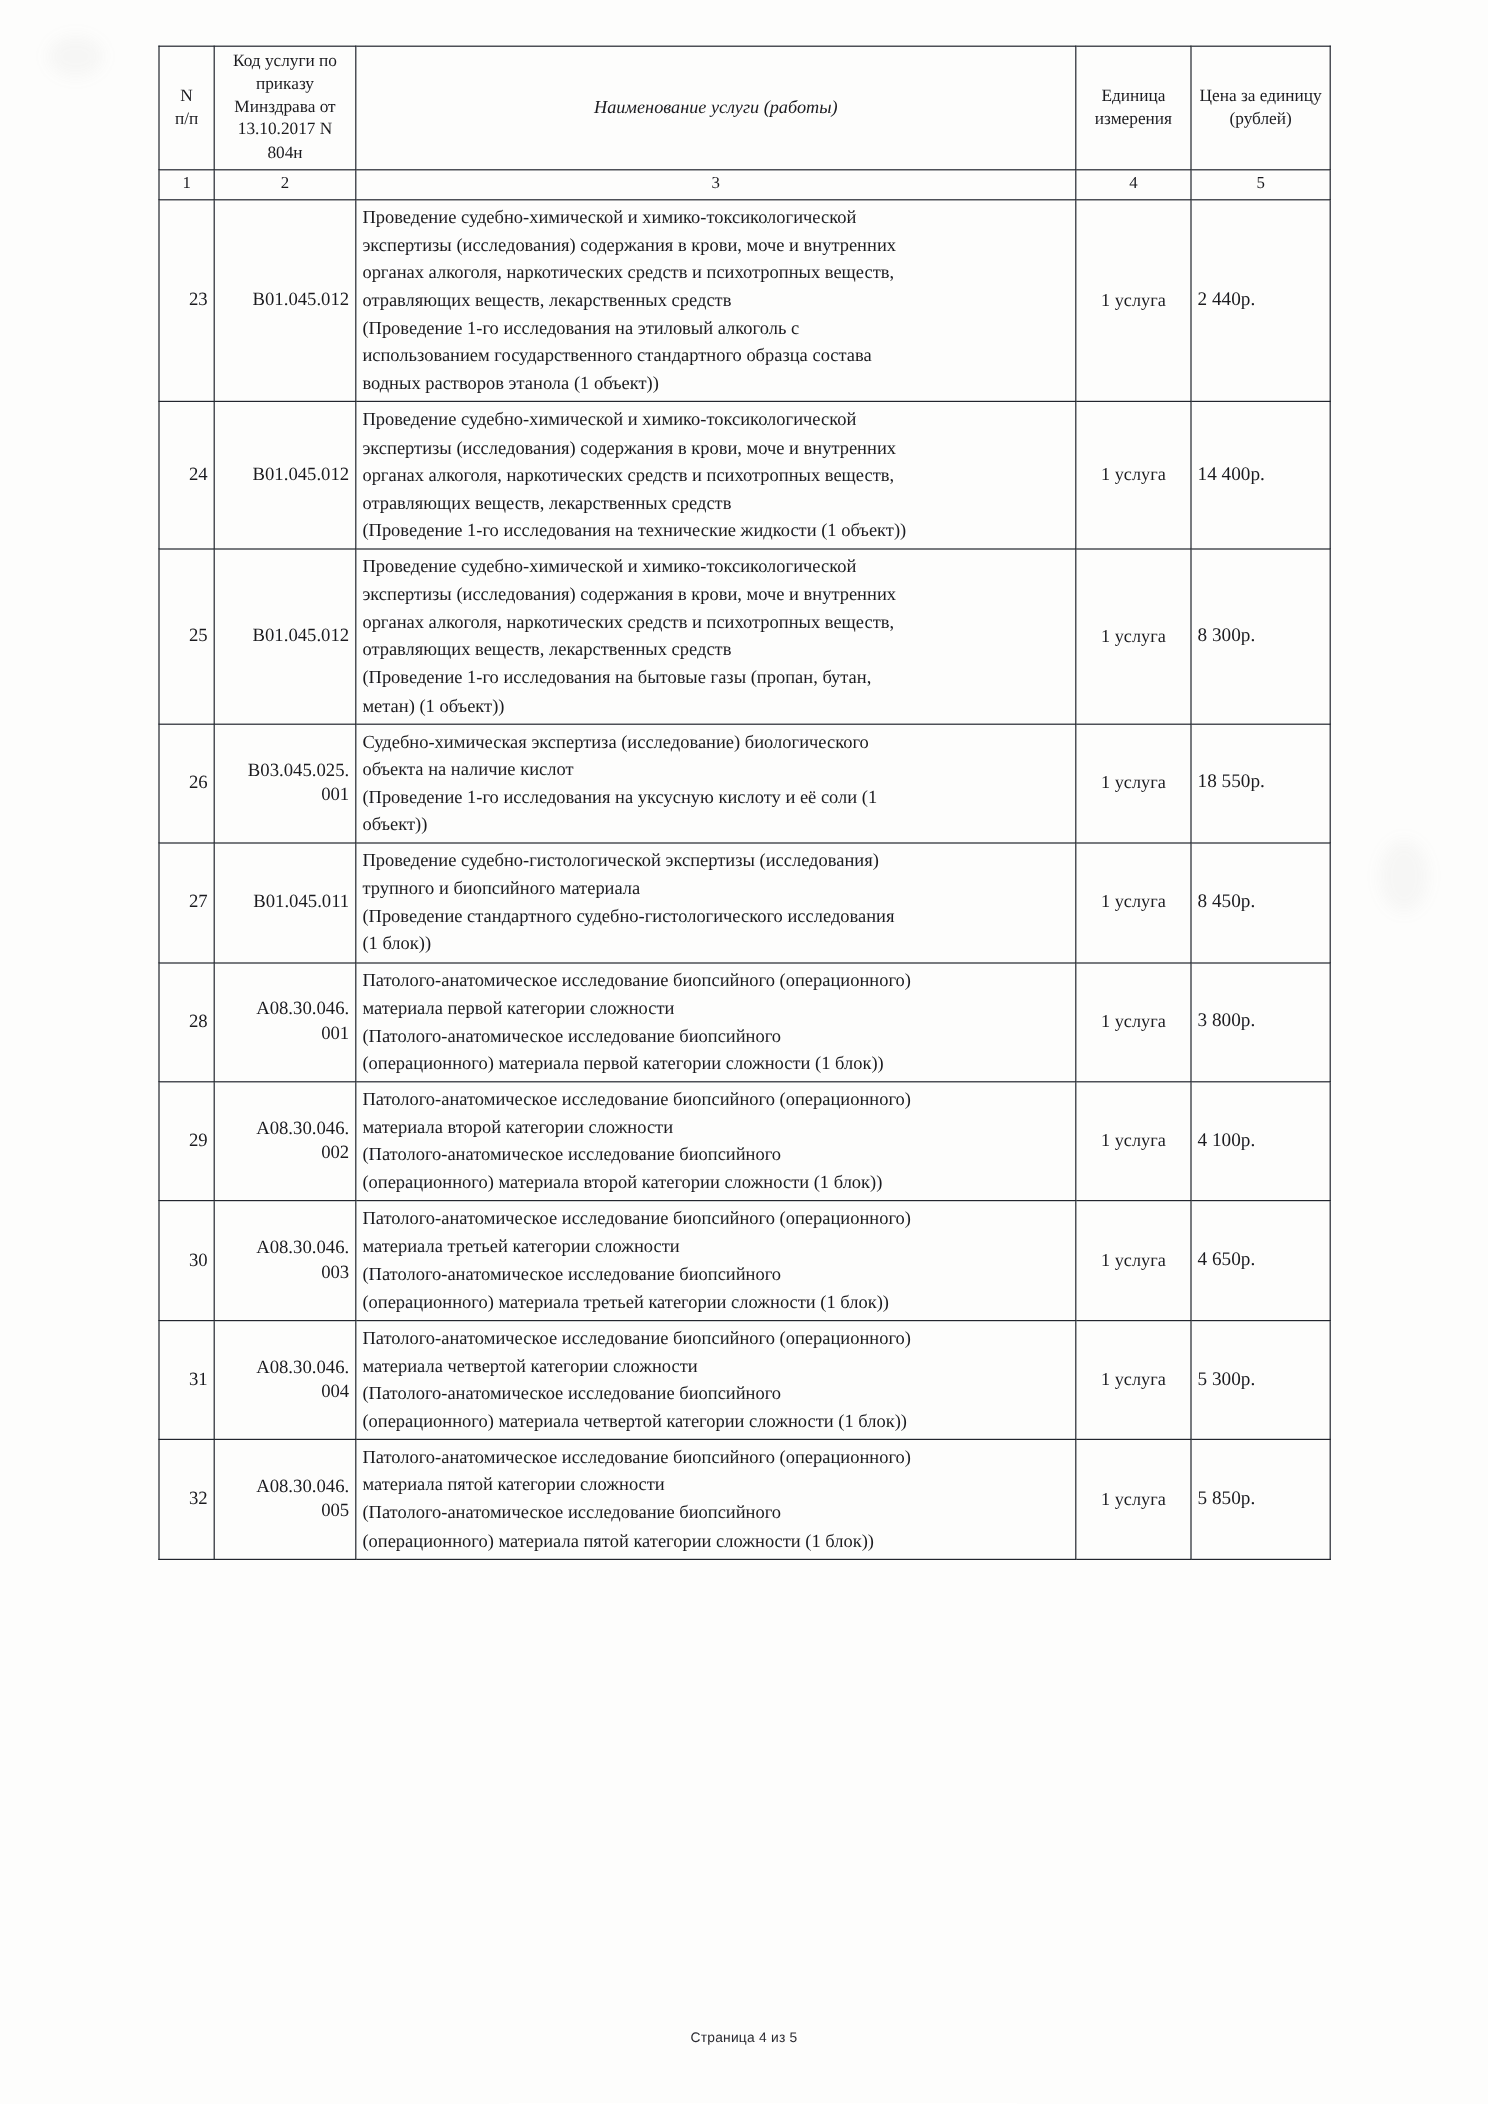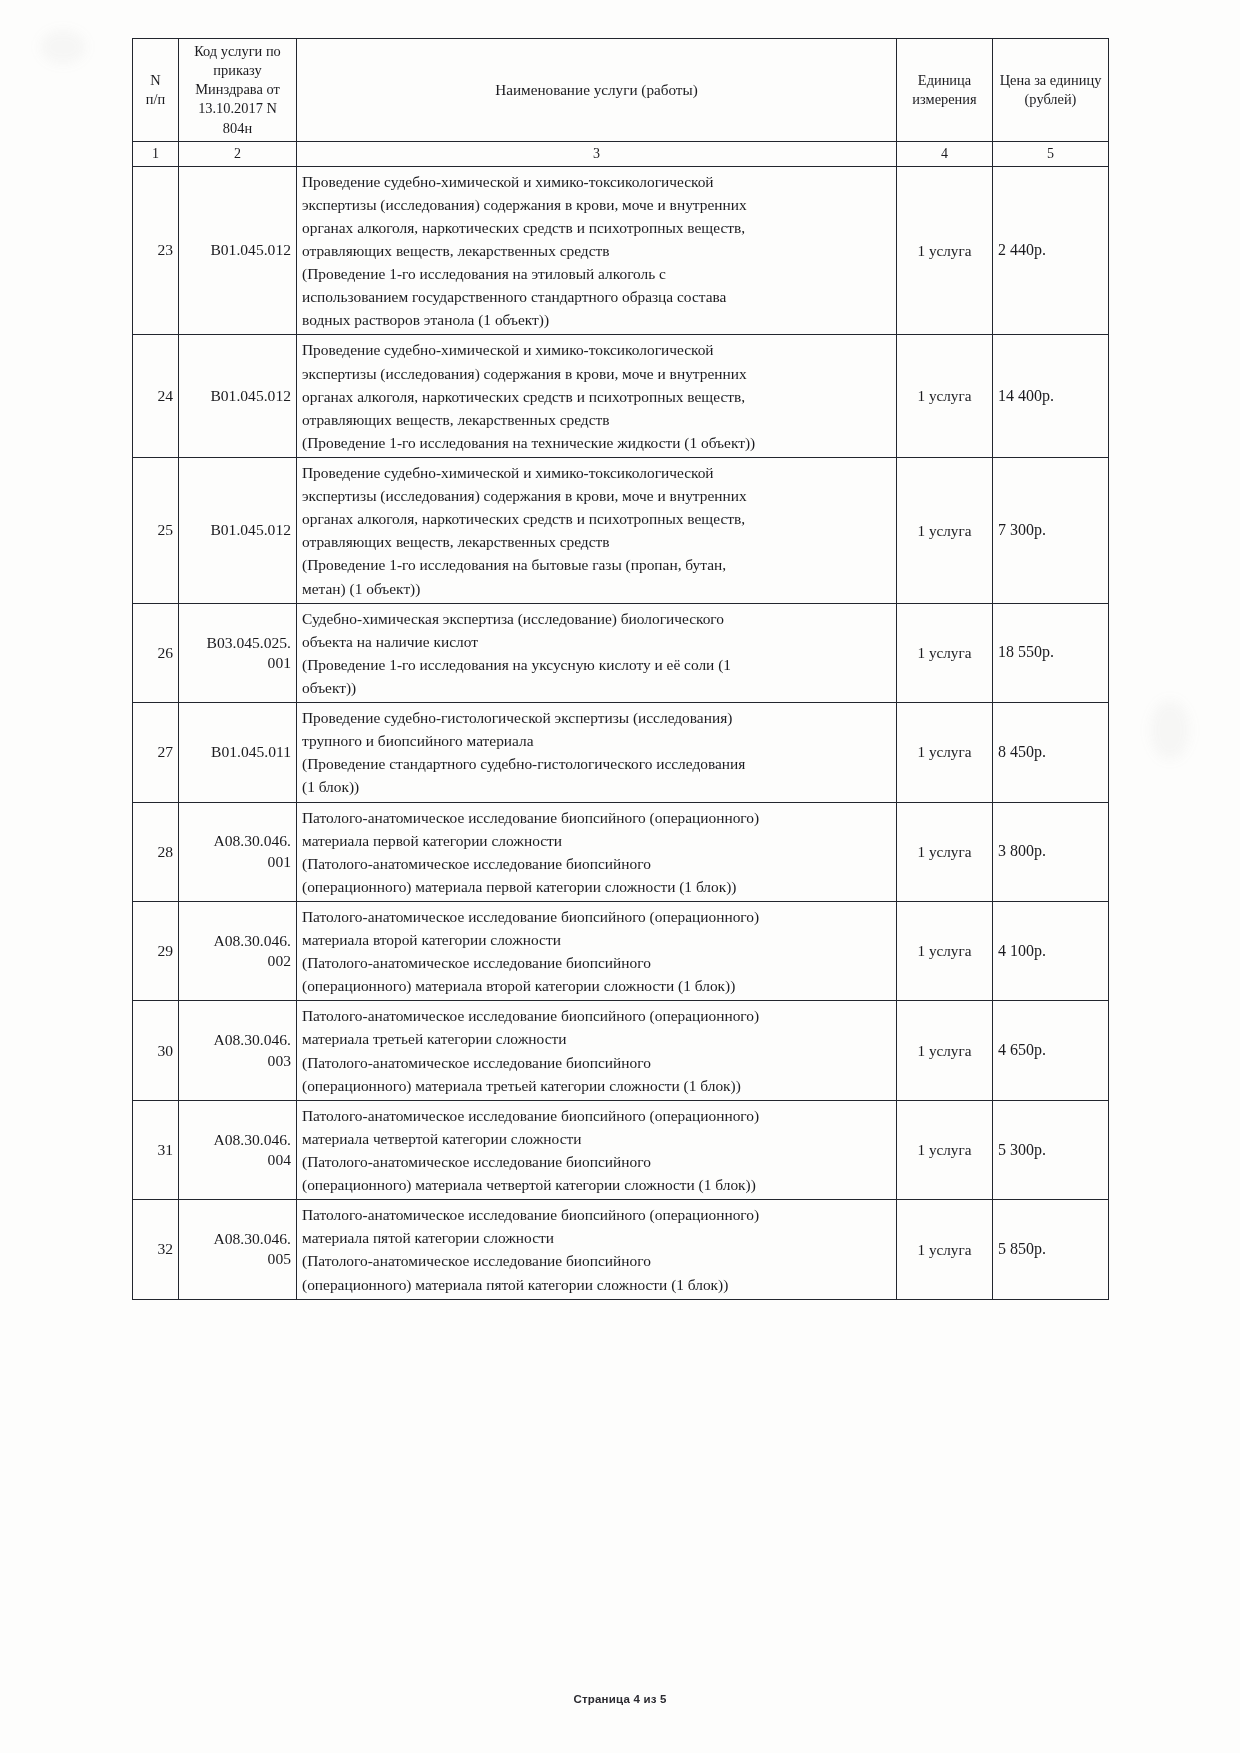--- a/index.html
+++ b/index.html
@@ -50,20 +50,21 @@
   col.c-price { width: 116px; }
 
   thead th {
     text-align: center;
     font-size: 14.4px;
     line-height: 1.33;
     padding: 6px 4px;
   }
   thead th.h-name {
     font-size: 15.2px;
+    font-style: italic;
   }
   thead tr.colnum td {
     text-align: center;
     font-size: 14px;
     padding: 2px 4px;
   }
   td.num {
     text-align: right;
     font-size: 15.6px;
   }
@@ -94,21 +95,20 @@
   .footer {
     position: absolute;
     left: 0;
     right: 0;
     bottom: 48px;
     text-align: center;
     font-size: 11.5px;
     font-family: "Liberation Sans", sans-serif;
     color: #2a2a30;
     letter-spacing: 0.2px;
-    font-weight: bold;
   }
   
   .scan-blotch {
     position: absolute;
     pointer-events: none;
     background: rgba(120,120,130,0.055);
     border-radius: 50%;
     filter: blur(6px);
   }
 </style>
@@ -194,21 +194,21 @@
             <td class="code">В01.045.012</td>
             <td class="name">
               <span class="name-line">Проведение судебно-химической и химико-токсикологической</span>
               <span class="name-line">экспертизы (исследования) содержания в крови, моче и внутренних</span>
               <span class="name-line">органах алкоголя, наркотических средств и психотропных веществ,</span>
               <span class="name-line">отравляющих веществ, лекарственных средств</span>
               <span class="name-line">(Проведение 1-го исследования на бытовые газы (пропан, бутан,</span>
               <span class="name-line">метан) (1 объект))</span>
             </td>
             <td class="unit">1 услуга</td>
-            <td class="price">7 300р.</td>
+            <td class="price">8 300р.</td>
           </tr>
           <tr>
             <td class="num">26</td>
             <td class="code">
               <span class="name-line">В03.045.025.</span>
               <span class="name-line">001</span>
             </td>
             <td class="name">
               <span class="name-line">Судебно-химическая экспертиза (исследование) биологического</span>
               <span class="name-line">объекта на наличие кислот</span>

